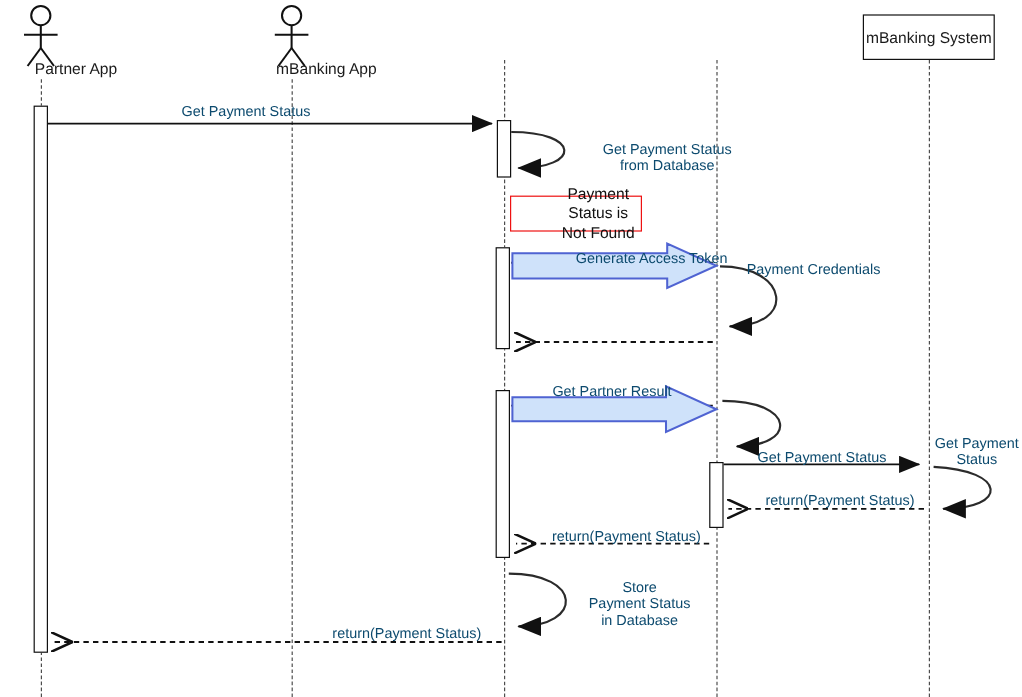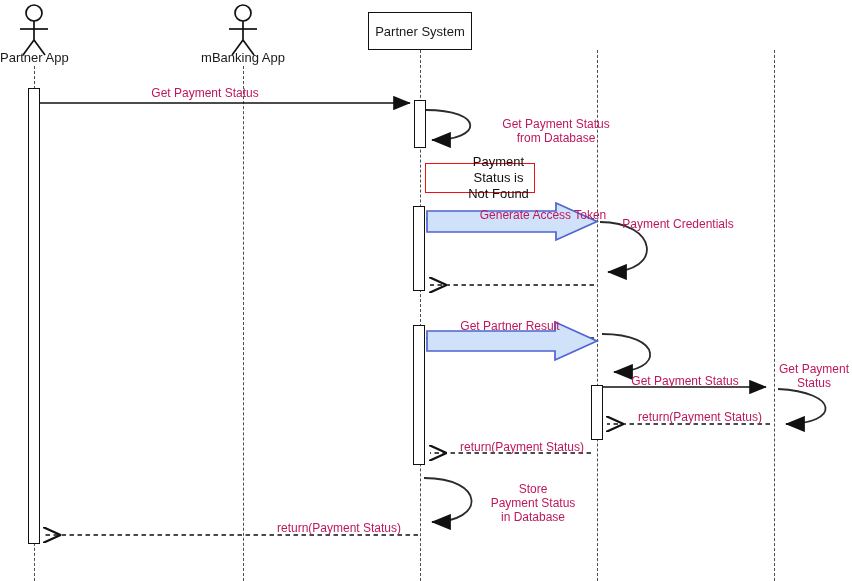--- a/index.html
+++ b/index.html
@@ -1,35 +1,35 @@
 <!DOCTYPE html>
 <html><head>
 <meta charset="utf-8">
 <style>
   html,body{margin:0;padding:0;background:#ffffff;}
   body{font-family:"Liberation Sans",sans-serif;}
   #canvas{position:relative;width:852px;height:581px;overflow:hidden;background:#fff;}
   .actor-name,.box-name{
     position:absolute;text-align:center;color:#1a1a1a;
-    font-size:13px;line-height:15px;white-space:nowrap;
+    font-size:13px;line-height:15px;white-space:nowrap;padding-left:29px;
   }
   .sys-box{
     position:absolute;border:1.4px solid #111;background:#fff;
     display:flex;align-items:center;justify-content:center;
     font-size:13px;color:#1a1a1a;box-sizing:border-box;
   }
   .lifeline{
     position:absolute;width:0;border-left:1.6px dashed #4d4d4d;
   }
   .activation{
     position:absolute;background:#fff;border:1.5px solid #111;
     box-sizing:border-box;
   }
   .msg-label{
-    position:absolute;font-size:12px;color:#be185d;line-height:14px;
+    position:absolute;font-size:12px;color:#0c4a6e;line-height:14px;
     text-align:center;white-space:pre;
   }
   .note-red{
     position:absolute;border:1.8px solid #ee1111;background:#fff;
     box-sizing:border-box;display:flex;align-items:center;justify-content:flex-end;
     font-size:13px;line-height:16px;color:#111;text-align:center;padding-left:37px;
   }
   svg.overlay{position:absolute;left:0;top:0;width:852px;height:581px;overflow:visible;}
   .solidline{stroke:#111;stroke-width:1.6;fill:none;}
   .dashline{stroke:#111;stroke-width:1.5;fill:none;stroke-dasharray:4.5 3.5;}
@@ -57,22 +57,22 @@
       <line x1="243" y1="21" x2="243" y2="40" class="stick"></line>
       <line x1="229" y1="29" x2="257" y2="29" class="stick"></line>
       <line x1="243" y1="40" x2="232" y2="55" class="stick"></line>
       <line x1="243" y1="40" x2="254" y2="55" class="stick"></line>
     </g>
   </svg>
 
   <div class="actor-name" style="left:0px;top:50px;width:68px;">Partner App</div>
   <div class="actor-name" style="left:193px;top:50px;width:100px;">mBanking App</div>
 
-  <div class="sys-box" style="left:368px;top:12px;width:104px;height:38px;">
-    <span>Partner System</span>
+  <div class="sys-box" style="left:719px;top:12px;width:110px;height:38px;">
+    <span>mBanking System</span>
   </div>
 
   <div class="lifeline" style="left:34px;top:66px;height:515px;"></div>
   <div class="lifeline" style="left:243px;top:66px;height:515px;"></div>
   <div class="lifeline" style="left:420px;top:50px;height:531px;"></div>
   <div class="lifeline" style="left:597px;top:50px;height:531px;"></div>
   <div class="lifeline" style="left:774px;top:50px;height:531px;"></div>
 
   <div class="activation" style="left:28px;top:88px;width:12px;height:456px;"></div>
   <div class="activation" style="left:414px;top:100px;width:12px;height:48px;"></div>

